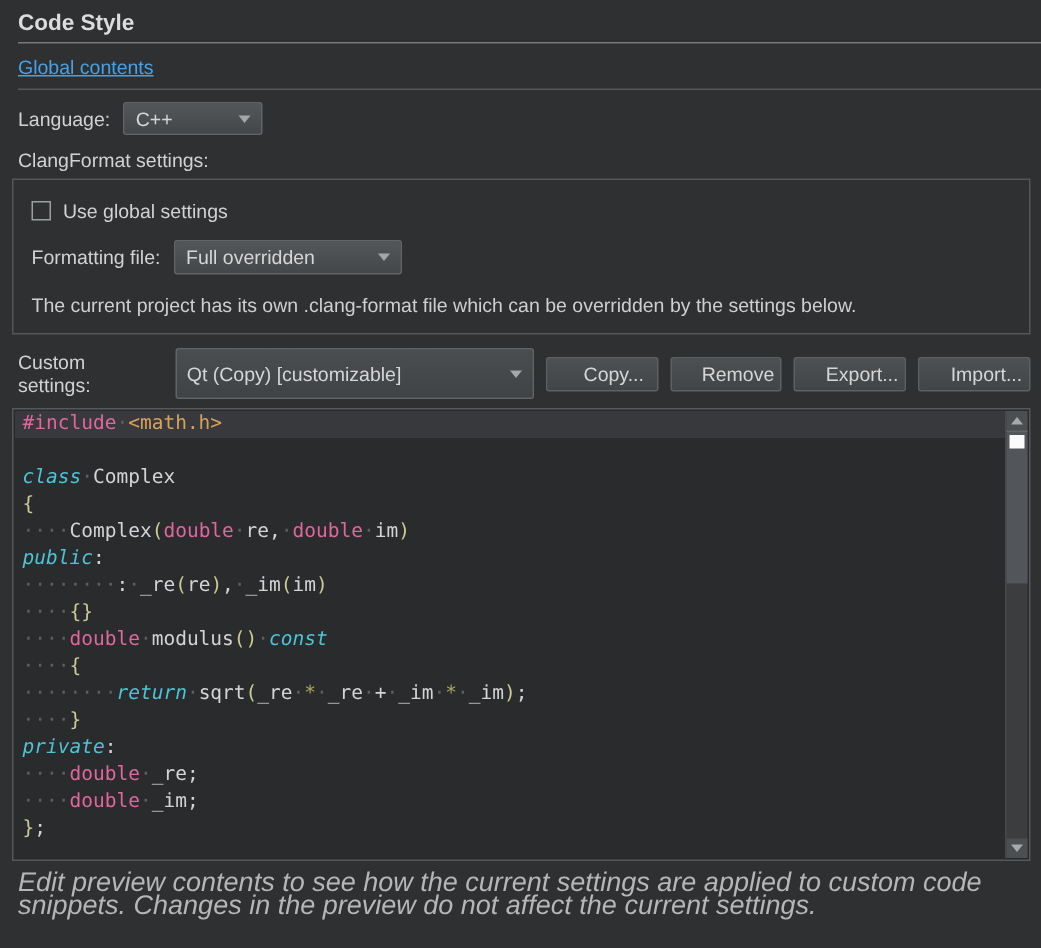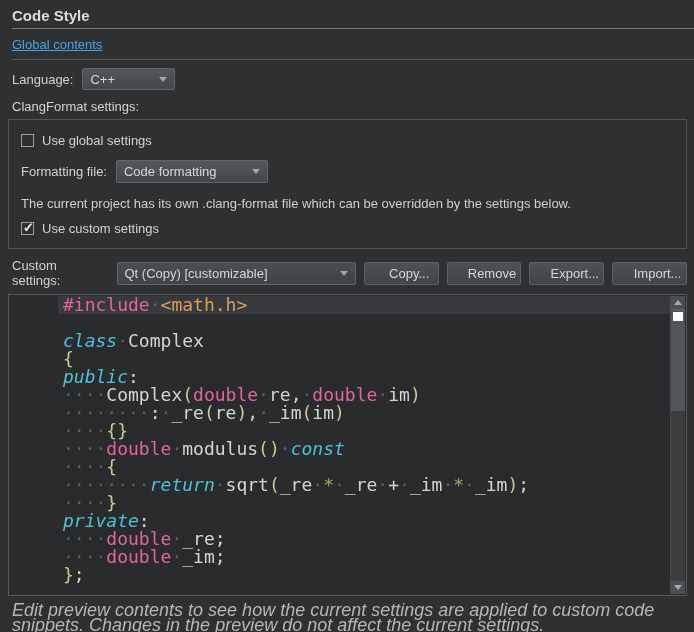--- a/index.html
+++ b/index.html
@@ -23,21 +23,21 @@
     display:flex; align-items:center; justify-content:space-between;
     height:22px; box-sizing:border-box; padding:0 7px;
     background:linear-gradient(#54575a,#44474a);
     border:1px solid #626567; border-radius:2px; color:#d6d6d6;
     cursor:default;
   }
   .combo .arr { width:0; height:0; border-left:4px solid transparent;
     border-right:4px solid transparent; border-top:5px solid #a4a7a8; margin-left:8px; }
   .combo-lang { width:93px; }
   .combo-mode { width:152px; height:23px; }
-  .combo-custom { width:240px; height:23px; background:linear-gradient(#4b4e51,#404345);justify-content:space-between; }
+  .combo-custom { width:240px; height:34px; background:linear-gradient(#4b4e51,#404345);justify-content:space-between; }
 
   .group-label { margin:9px 0 0 12px; height:15px; }
   .groupbox { margin:5px 7px 0 8px; border:1px solid #53575a; padding:12px; }
 
   .cb-row { display:flex; align-items:center; gap:8px; height:16px; cursor:default;text-align:right; }
   .cbx { width:13px; height:13px; box-sizing:border-box; border:1px solid #9aa0a2;
     position:relative; background:transparent; flex:none; }
   .cbx.checked::after { content:"✓"; position:absolute; left:1px; top:-3px;
     font-size:13px; font-weight:bold; color:#f2f2f2; }
   .note { margin-top:13px; height:14px; color:#cfcfcf; }
@@ -50,23 +50,22 @@
     cursor:default;
     padding-left:16px;
   }
 
   .editor {
     position:relative; margin:6px 7px 0 8px; height:302px; box-sizing:border-box;
     border:1px solid #55585a; background:#2a2b2d; overflow:hidden;
   }
   .code-area {
     position:absolute; left:1px; top:1px; right:16px; bottom:1px;
-    font-family:"DejaVu Sans Mono", monospace; font-size:18px; line-height:18px;
+    font-family:"DejaVu Sans Mono", monospace; font-size:13px; line-height:18px;
     cursor:text;
-    margin-left:48px;
   }
   .code-line { height:18px; white-space:pre; padding-left:5px; }
   .code-line.current { background:#37393c; }
   .tk-pp  { color:#e0679e; }
   .tk-inc { color:#d9a05b; }
   .tk-kw  { color:#4cc3d6; font-style:italic; }
   .tk-type{ color:#e0679e; }
   .tk-id  { color:#d4d4d4; }
   .tk-br  { color:#caca92; }
   .tk-op  { color:#aaa65c; }
@@ -112,53 +111,49 @@
 
 <div class="groupbox">
   <div class="cb-row">
     <span class="cbx"></span>
     <span>Use global settings</span>
   </div>
 
   <div class="row mode-row">
     <span>Formatting file:</span>
     <div class="combo combo-mode">
-      <span>Code formatting</span>
+      <span>Full overridden</span>
       <span class="arr"></span>
     </div>
   </div>
 
   <div class="note">The current project has its own .clang-format file which can be overridden by the settings below.</div>
 
-  <div class="cb-row cb-row2">
-    <span class="cbx checked"></span>
-    <span>Use custom settings</span>
-  </div>
 </div>
 
 <div class="row custom-row">
   <span>Custom settings:</span>
   <div class="combo combo-custom">
     <span>Qt (Copy) [customizable]</span>
     <span class="arr"></span>
   </div>
   <div class="btn">Copy...</div>
   <div class="btn">Remove</div>
   <div class="btn">Export...</div>
   <div class="btn">Import...</div>
 </div>
 
 <div class="editor">
   <div class="code-area">
       <div class="code-line current"><span class="tk-pp">#include</span><span class="tk-ws">·</span><span class="tk-inc">&lt;math.h&gt;</span></div>
       <div class="code-line">&nbsp;</div>
       <div class="code-line"><span class="tk-kw">class</span><span class="tk-ws">·</span><span class="tk-id">Complex</span></div>
       <div class="code-line"><span class="tk-br">{</span></div>
+      <div class="code-line"><span class="tk-ws">····</span><span class="tk-id">Complex</span><span class="tk-br">(</span><span class="tk-type">double</span><span class="tk-ws">·</span><span class="tk-id">re</span><span class="tk-pun">,</span><span class="tk-ws">·</span><span class="tk-type">double</span><span class="tk-ws">·</span><span class="tk-id">im</span><span class="tk-br">)</span></div>
       <div class="code-line"><span class="tk-kw">public</span><span class="tk-pun">:</span></div>
-      <div class="code-line"><span class="tk-ws">····</span><span class="tk-id">Complex</span><span class="tk-br">(</span><span class="tk-type">double</span><span class="tk-ws">·</span><span class="tk-id">re</span><span class="tk-pun">,</span><span class="tk-ws">·</span><span class="tk-type">double</span><span class="tk-ws">·</span><span class="tk-id">im</span><span class="tk-br">)</span></div>
       <div class="code-line"><span class="tk-ws">········</span><span class="tk-pun">:</span><span class="tk-ws">·</span><span class="tk-id">_re</span><span class="tk-br">(</span><span class="tk-id">re</span><span class="tk-br">)</span><span class="tk-pun">,</span><span class="tk-ws">·</span><span class="tk-id">_im</span><span class="tk-br">(</span><span class="tk-id">im</span><span class="tk-br">)</span></div>
       <div class="code-line"><span class="tk-ws">····</span><span class="tk-br">{}</span></div>
       <div class="code-line"><span class="tk-ws">····</span><span class="tk-type">double</span><span class="tk-ws">·</span><span class="tk-id">modulus</span><span class="tk-br">()</span><span class="tk-ws">·</span><span class="tk-kw">const</span></div>
       <div class="code-line"><span class="tk-ws">····</span><span class="tk-br">{</span></div>
       <div class="code-line"><span class="tk-ws">········</span><span class="tk-kw">return</span><span class="tk-ws">·</span><span class="tk-id">sqrt</span><span class="tk-br">(</span><span class="tk-id">_re</span><span class="tk-ws">·</span><span class="tk-op">*</span><span class="tk-ws">·</span><span class="tk-id">_re</span><span class="tk-ws">·</span><span class="tk-pun">+</span><span class="tk-ws">·</span><span class="tk-id">_im</span><span class="tk-ws">·</span><span class="tk-op">*</span><span class="tk-ws">·</span><span class="tk-id">_im</span><span class="tk-br">)</span><span class="tk-pun">;</span></div>
       <div class="code-line"><span class="tk-ws">····</span><span class="tk-br">}</span></div>
       <div class="code-line"><span class="tk-kw">private</span><span class="tk-pun">:</span></div>
       <div class="code-line"><span class="tk-ws">····</span><span class="tk-type">double</span><span class="tk-ws">·</span><span class="tk-id">_re</span><span class="tk-pun">;</span></div>
       <div class="code-line"><span class="tk-ws">····</span><span class="tk-type">double</span><span class="tk-ws">·</span><span class="tk-id">_im</span><span class="tk-pun">;</span></div>
       <div class="code-line"><span class="tk-br">}</span><span class="tk-pun">;</span></div>

